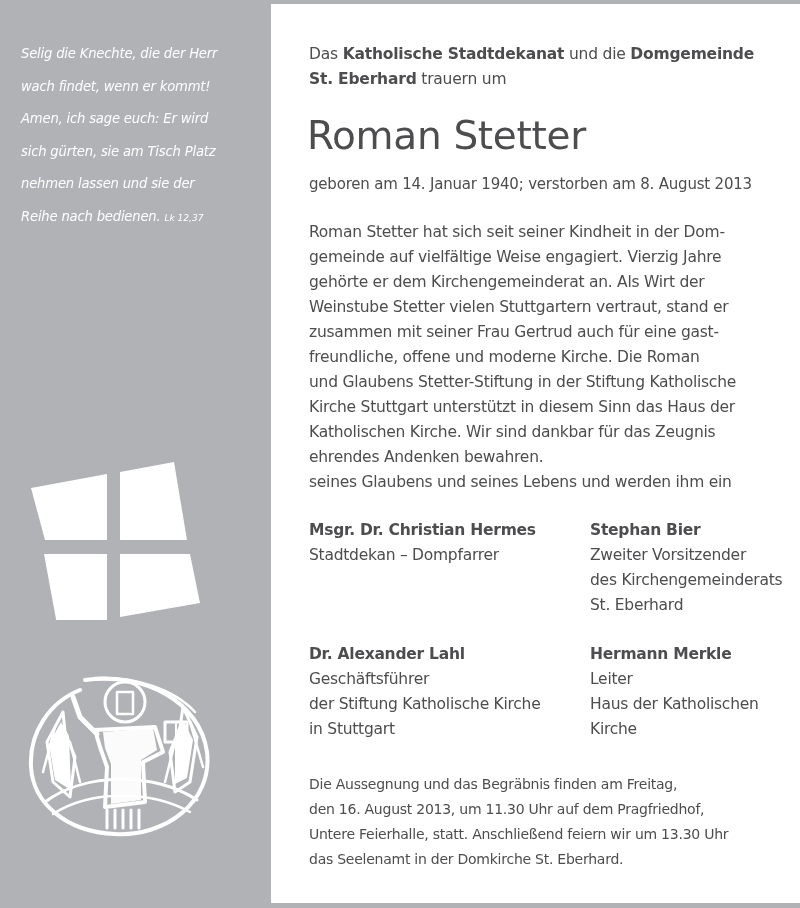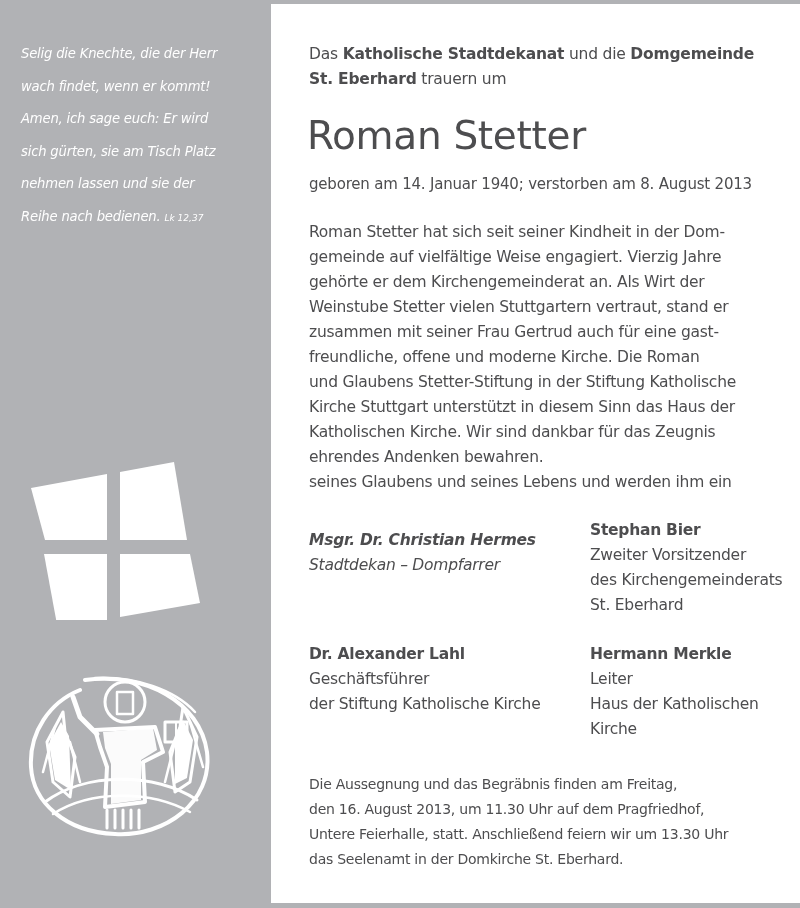--- a/index.html
+++ b/index.html
@@ -200,34 +200,35 @@
     <div>zusammen mit seiner Frau Gertrud auch für eine gast-</div>
     <div>freundliche, offene und moderne Kirche. Die Roman</div>
     <div>und Glaubens Stetter-Stiftung in der Stiftung Katholische</div>
     <div>Kirche Stuttgart unterstützt in diesem Sinn das Haus der</div>
     <div>Katholischen Kirche. Wir sind dankbar für das Zeugnis</div>
     <div>ehrendes Andenken bewahren.</div>
     <div>seines Glaubens und seines Lebens und werden ihm ein</div>
   </div>
 
   <div class="signatures">
-    <div class="sig" style="left:0; top:10px;font-style:italic;">
+    <div class="sig" style="left:0; top:0;">
       <div class="sig-name">Msgr. Dr. Christian Hermes</div>
       <div>Stadtdekan – Dompfarrer</div>
     </div>
     <div class="sig" style="left:281px; top:0;">
       <div class="sig-name">Stephan Bier</div>
       <div>Zweiter Vorsitzender</div>
       <div>des Kirchengemeinderats</div>
       <div>St. Eberhard</div>
     </div>
     <div class="sig" style="left:0; top:124px;">
       <div class="sig-name">Dr. Alexander Lahl</div>
       <div>Geschäftsführer</div>
       <div>der Stiftung Katholische Kirche</div>
+      <div>in Stuttgart</div>
     </div>
     <div class="sig" style="left:281px; top:124px;">
       <div class="sig-name">Hermann Merkle</div>
       <div>Leiter</div>
       <div>Haus der Katholischen</div>
       <div>Kirche</div>
     </div>
   </div>
 
   <div class="service">

